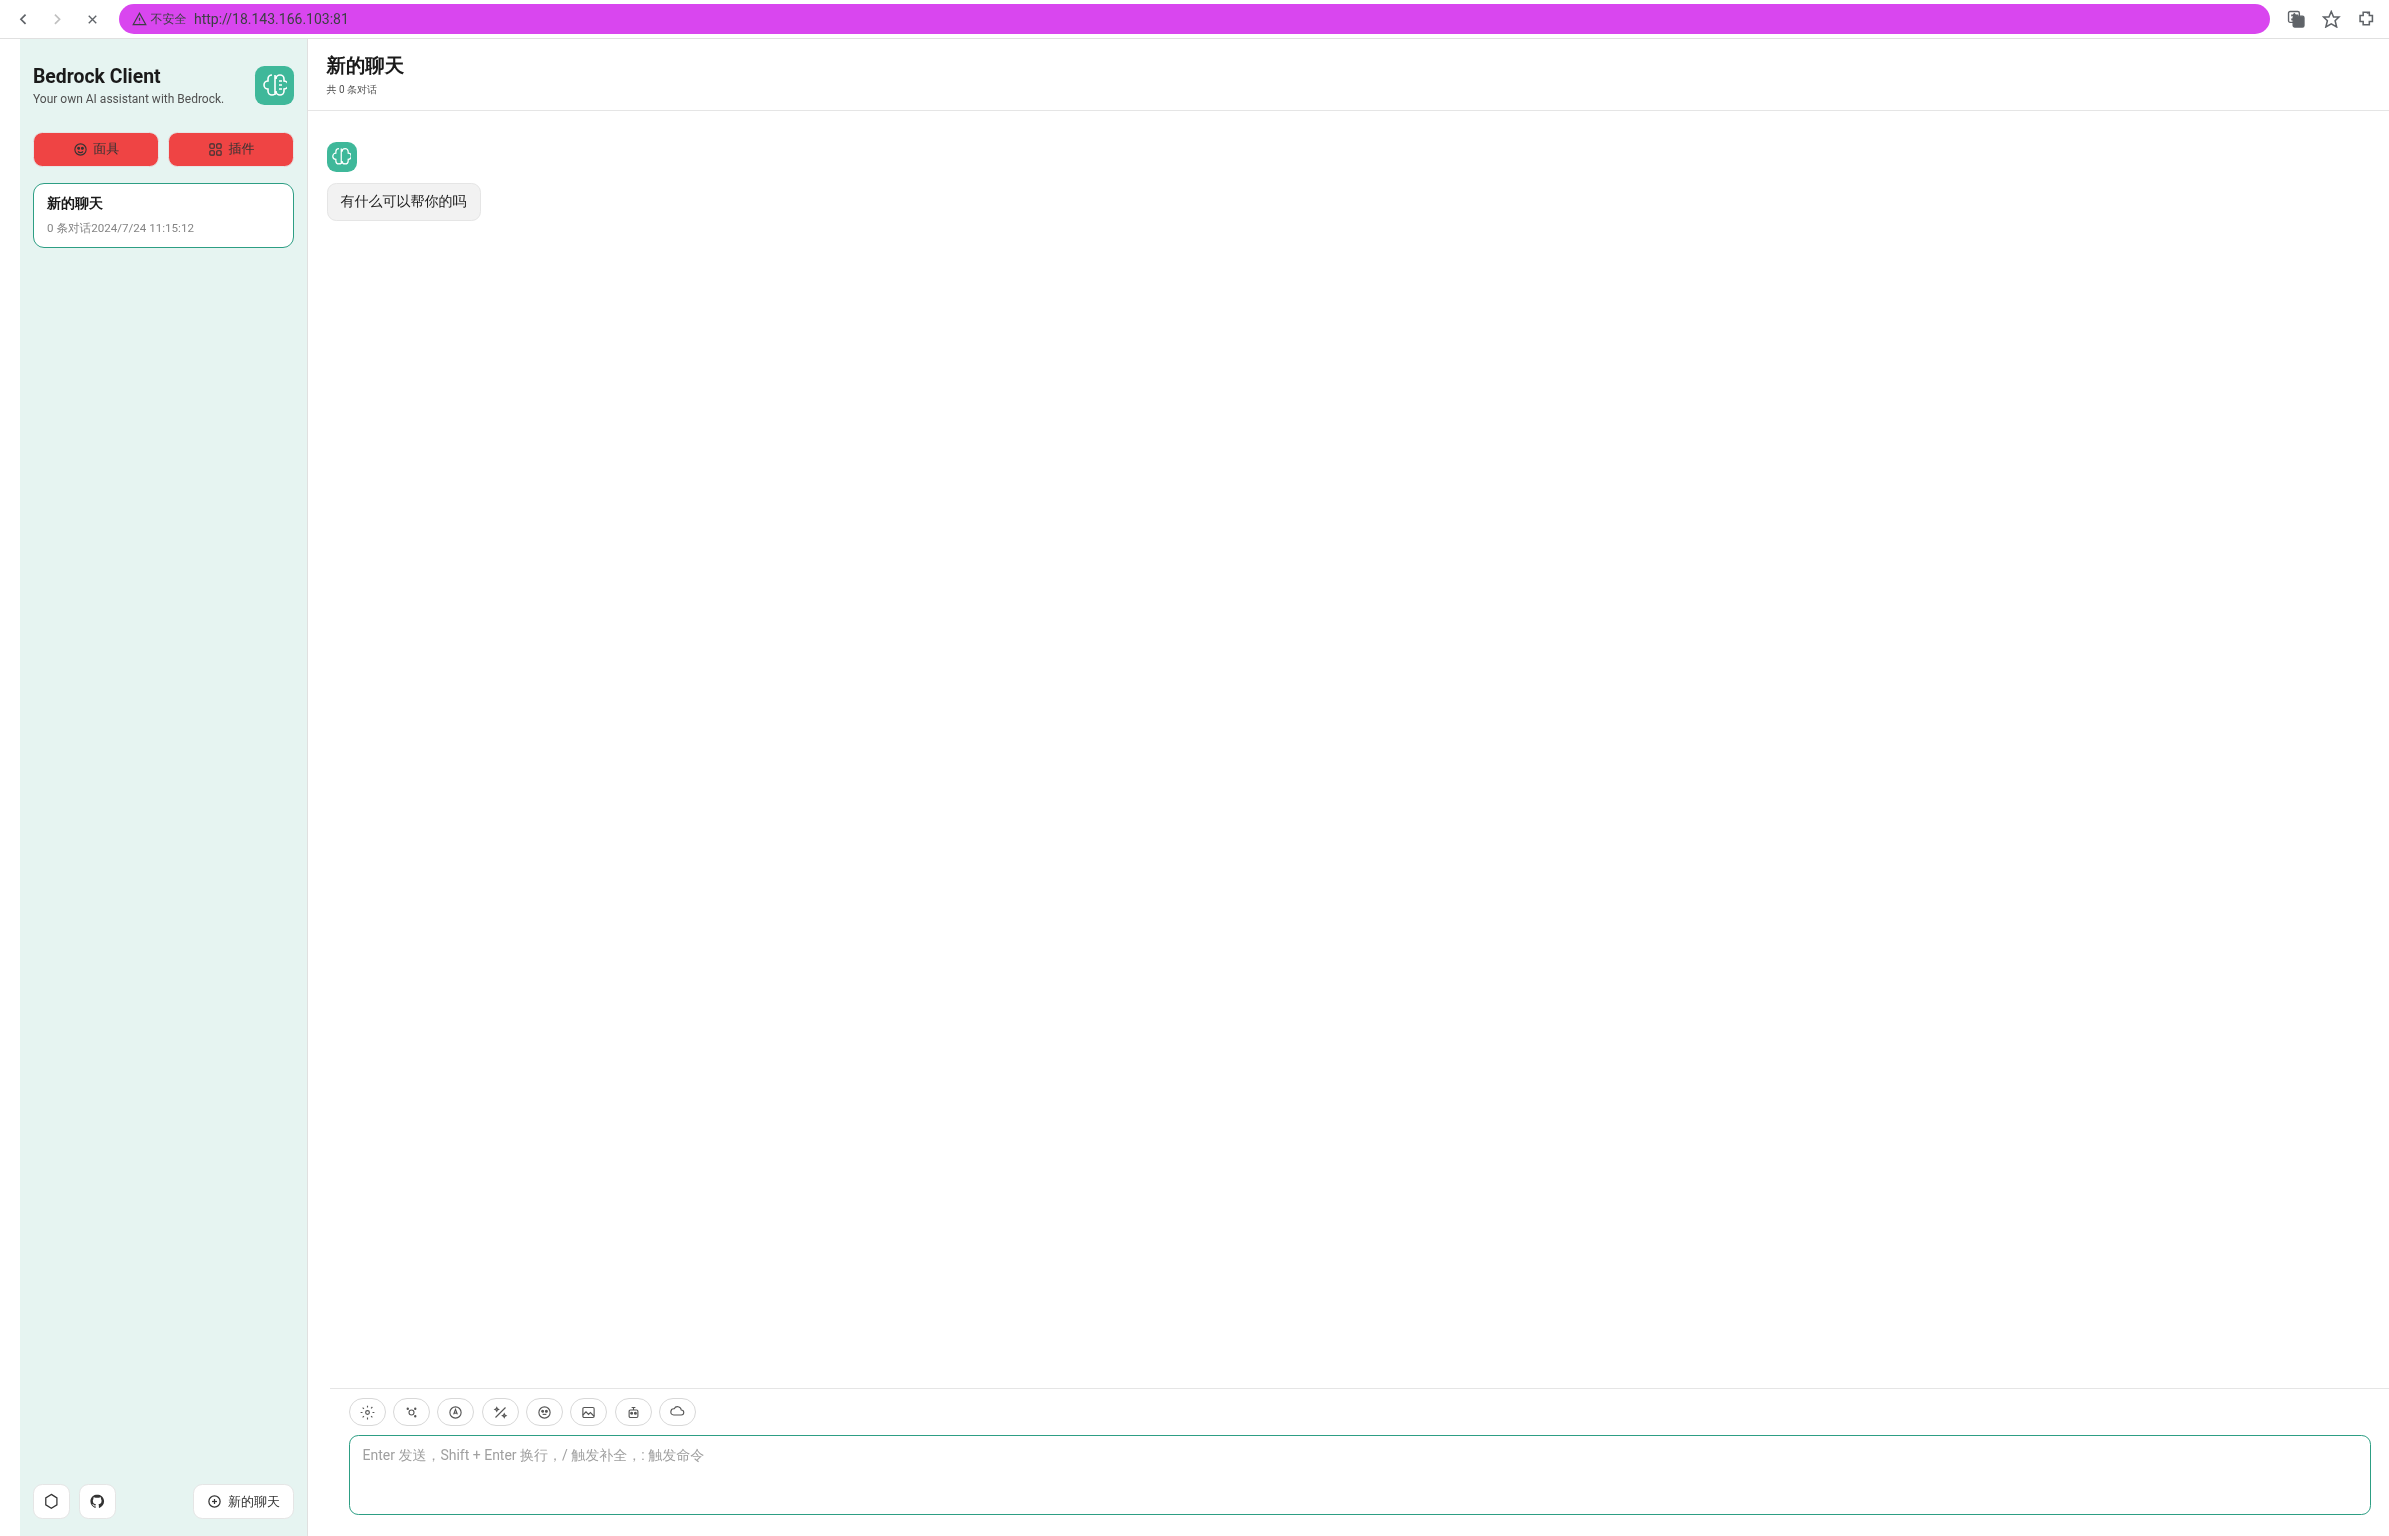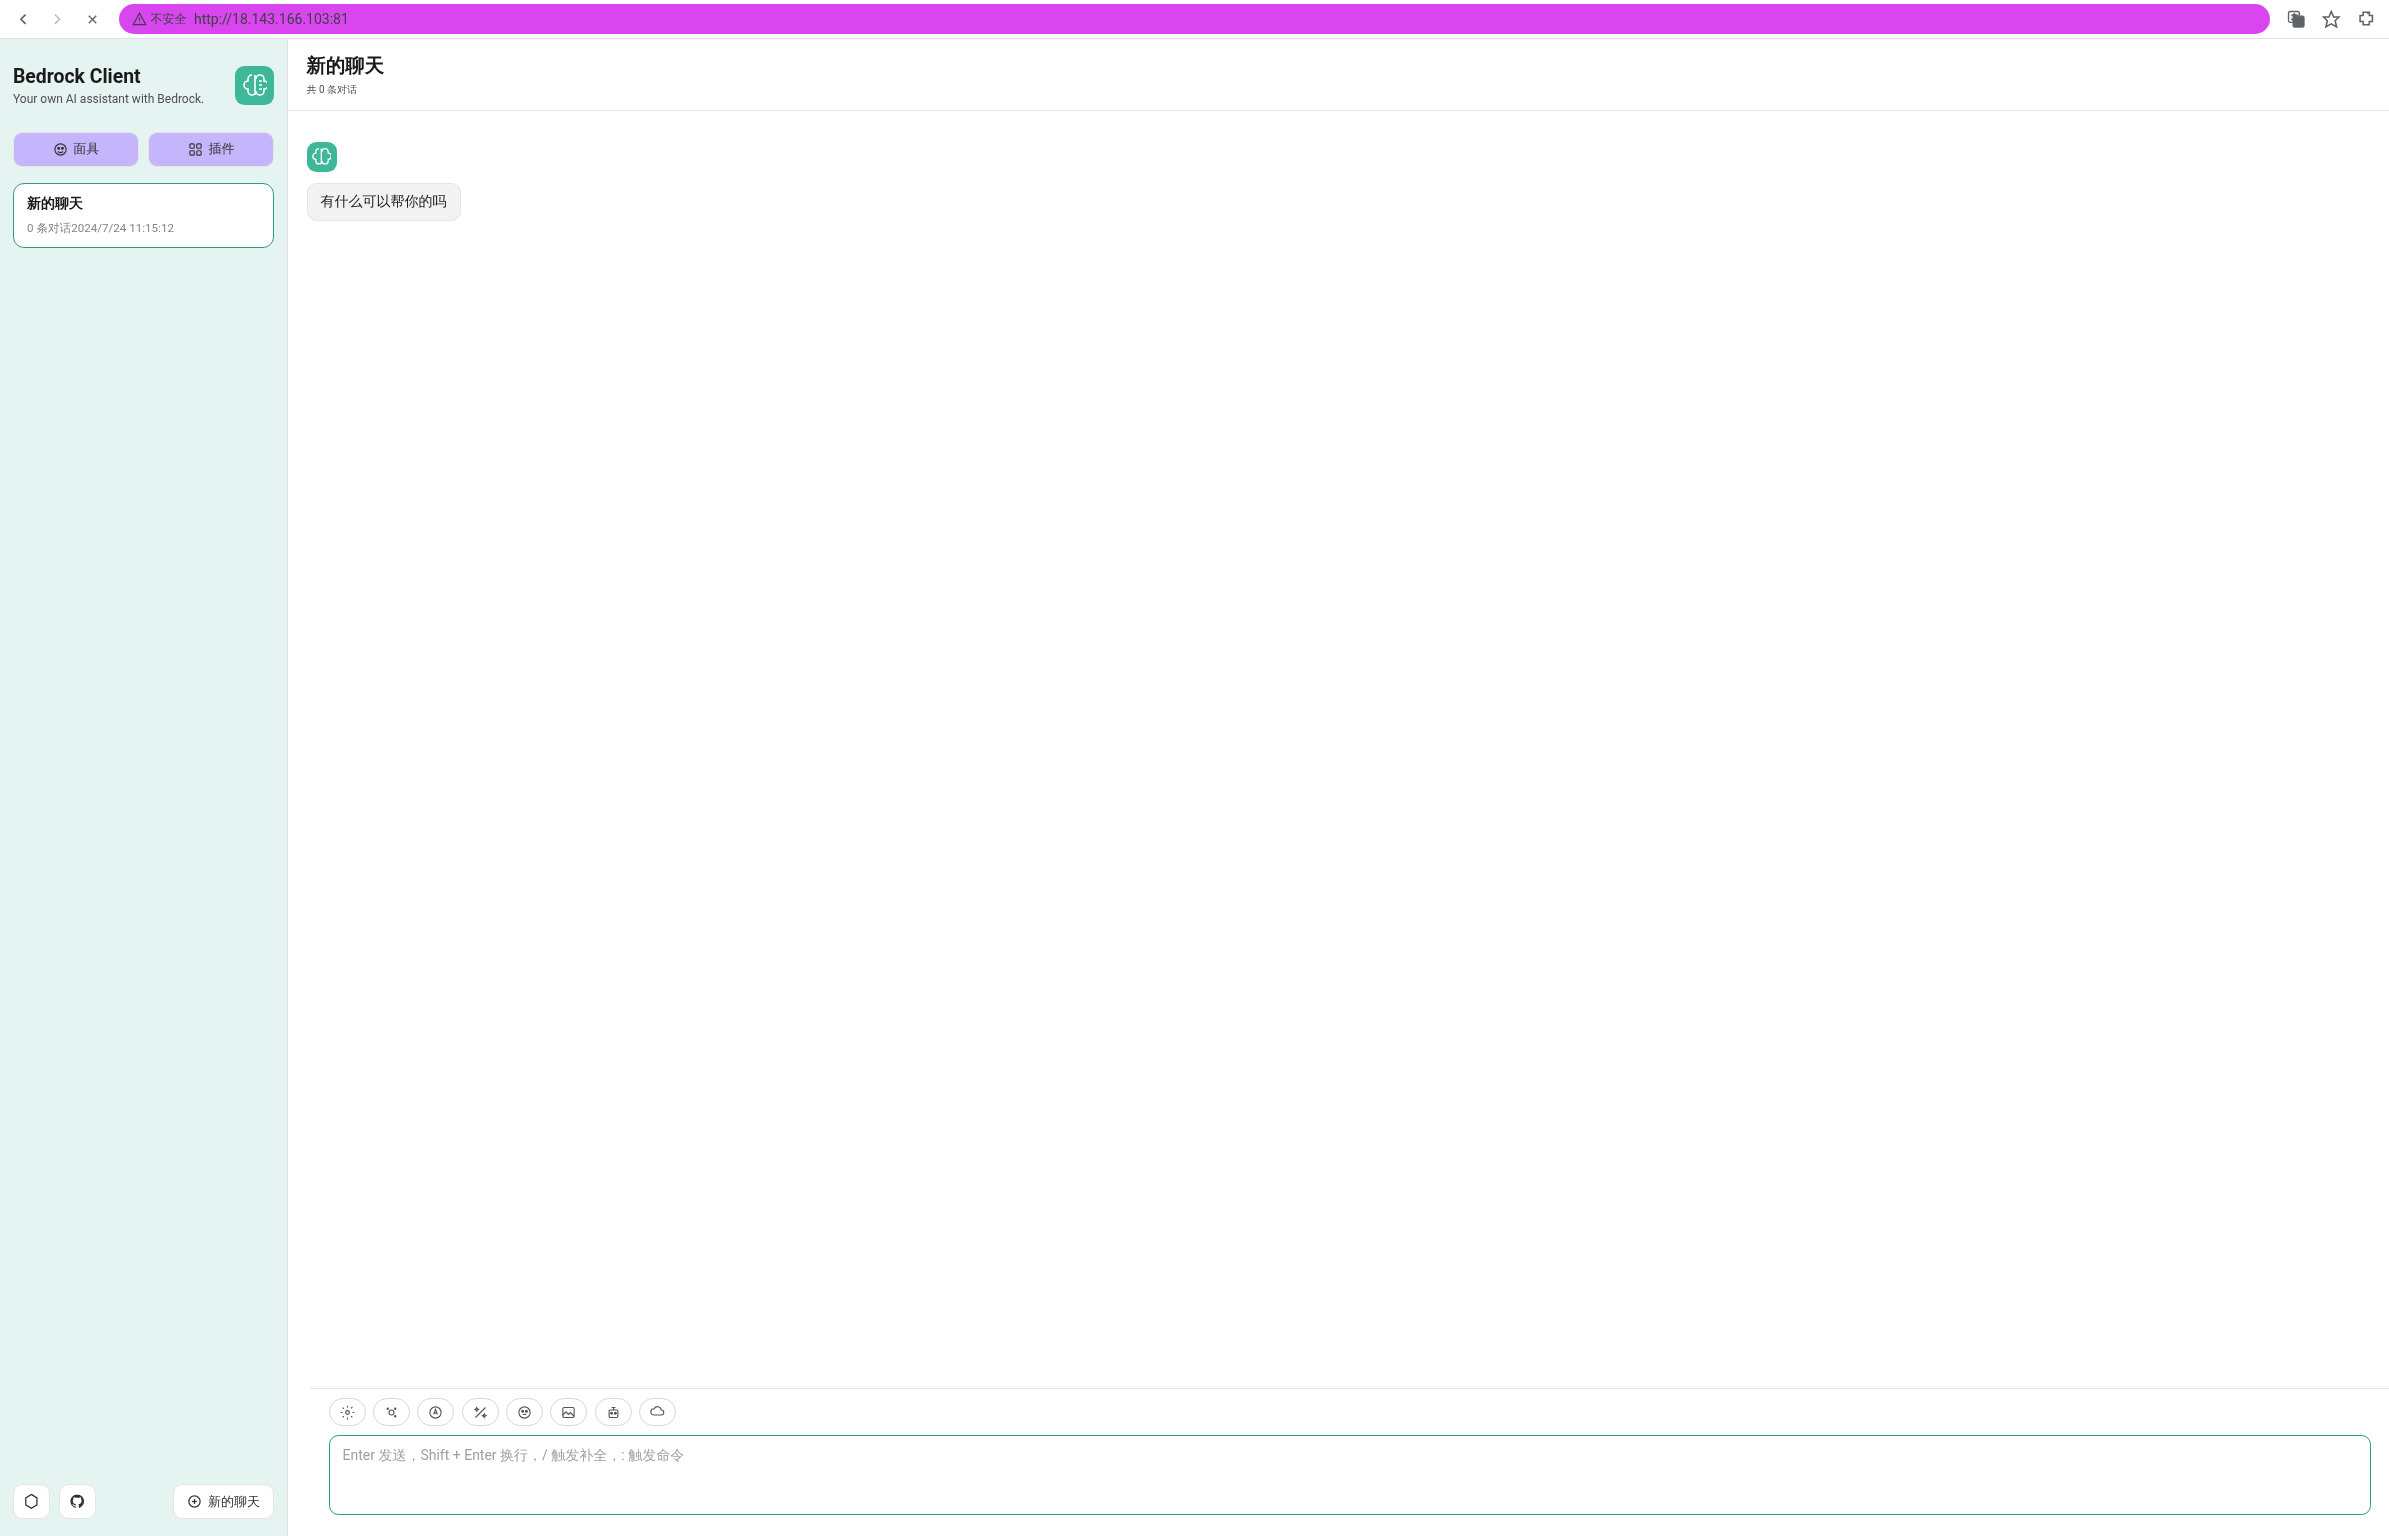--- a/index.html
+++ b/index.html
@@ -73,20 +73,21 @@
       align-items: center;
       justify-content: center;
       color: #5f6368;
       cursor: pointer;
     }
     
     .app {
       flex: 1;
       display: flex;
       overflow: hidden;
+      padding-left: 20px;
     }
     
     .sidebar {
       width: 288px;
       background: #e6f4f1;
       display: flex;
       flex-direction: column;
       padding: 16.7px 13px;
       border-right: 0.9px solid #e0e0e0;
     }
@@ -119,21 +120,21 @@
     }
     .sidebar-buttons {
       display: flex;
       gap: 9.3px;
       margin-top: 11px;
       margin-bottom: 16.7px;
     }
     .sidebar-btn {
       flex: 1;
       height: 35px;
-      background: #c4b5fd;
+      background: #ef4444;
       border: 0.9px solid #e5e5e5;
       border-radius: 9.3px;
       font-size: 13px;
       color: #333;
       display: flex;
       align-items: center;
       justify-content: center;
       gap: 5.6px;
       cursor: pointer;
     }

